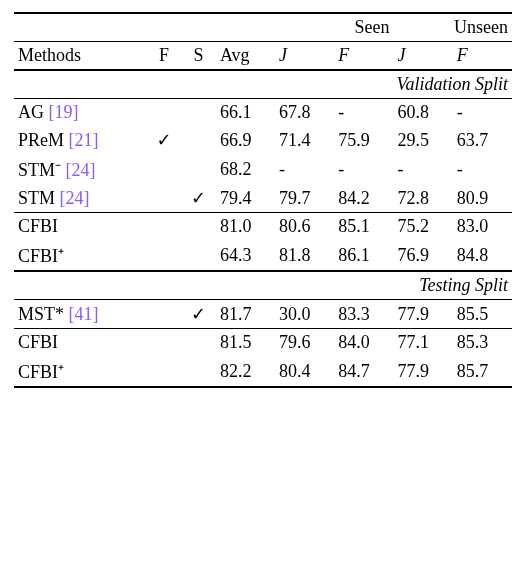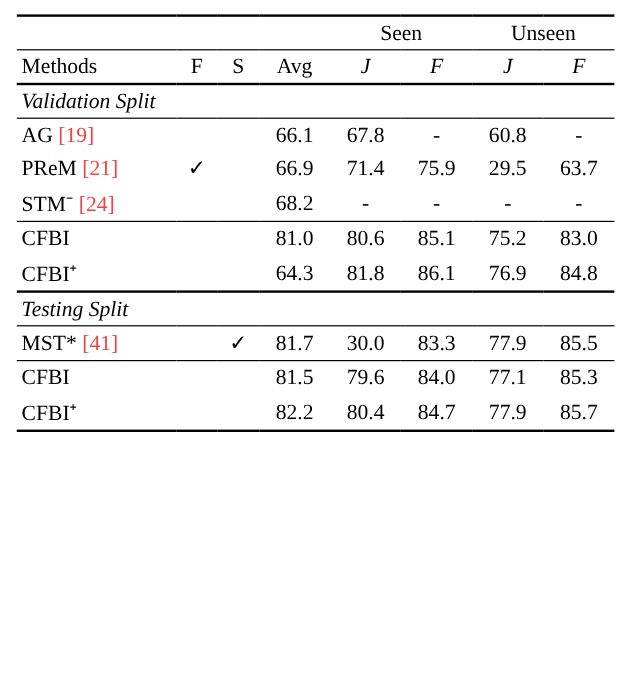--- a/index.html
+++ b/index.html
@@ -16,40 +16,40 @@
       border-collapse: collapse;
       width: 100%;
     }
     td, th {
       padding: 3px 4px;
       text-align: left;
       font-weight: normal;
       white-space: nowrap;
     }
     td.num {
-      text-align: center;
+      text-align: left;
     }
     .ref {
-      color: #ef4444;
+      color: #8b5cf6;
     }
     .hrule-thick {
       border-top: 2px solid #000;
     }
     .hrule-thin {
       border-top: 1px solid #000;
     }
     .section-title {
-      text-align: left;
+      text-align: right;
       font-style: italic;
     }
     .bold {
       font-weight: normal;
     }
     .group-header {
-      text-align: center;
+      text-align: right;
     }
     .check {
       text-align: center;
     }
     .script {
       font-family: "Brush Script MT", "Segoe Script", cursive;
       font-style: italic;
     }
   </style>
 </head>
@@ -115,20 +115,30 @@
       <tr>
         <td>STM⁻ <span class="ref">[24]</span></td>
         <td class="check"></td>
         <td class="check"></td>
         <td class="num">68.2</td>
         <td class="num">-</td>
         <td class="num">-</td>
         <td class="num">-</td>
         <td class="num">-</td>
       </tr>
+      <tr>
+        <td>STM <span class="ref">[24]</span></td>
+        <td class="check"></td>
+        <td class="check">✓</td>
+        <td class="num">79.4</td>
+        <td class="num">79.7</td>
+        <td class="num">84.2</td>
+        <td class="num">72.8</td>
+        <td class="num">80.9</td>
+      </tr>
       <tr class="hrule-thin">
         <td colspan="8" style="padding: 0px; height: 0px;"></td>
       </tr>
       <tr>
         <td>CFBI</td>
         <td class="check"></td>
         <td class="check"></td>
         <td class="num bold">81.0</td>
         <td class="num bold">80.6</td>
         <td class="num bold">85.1</td>

